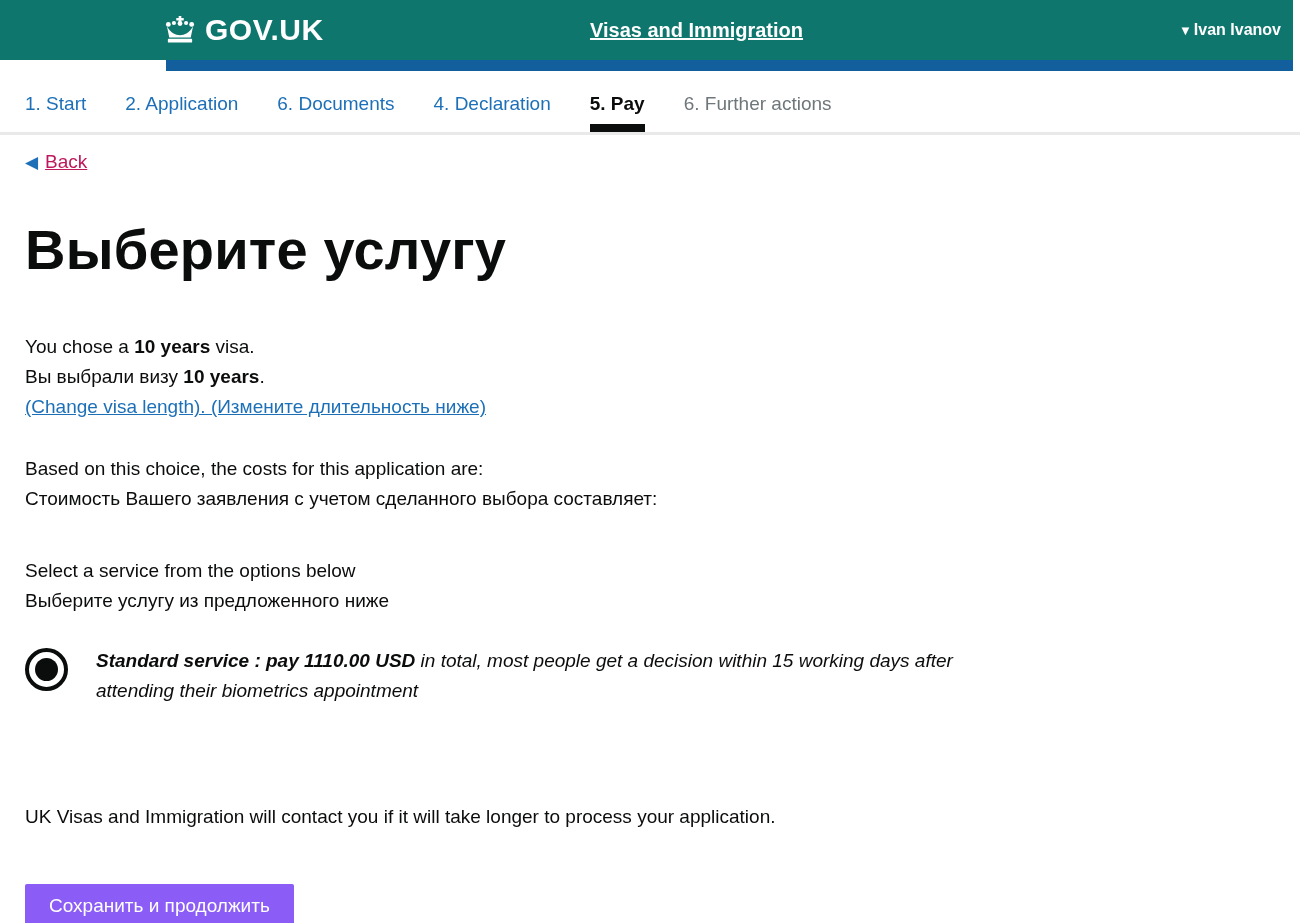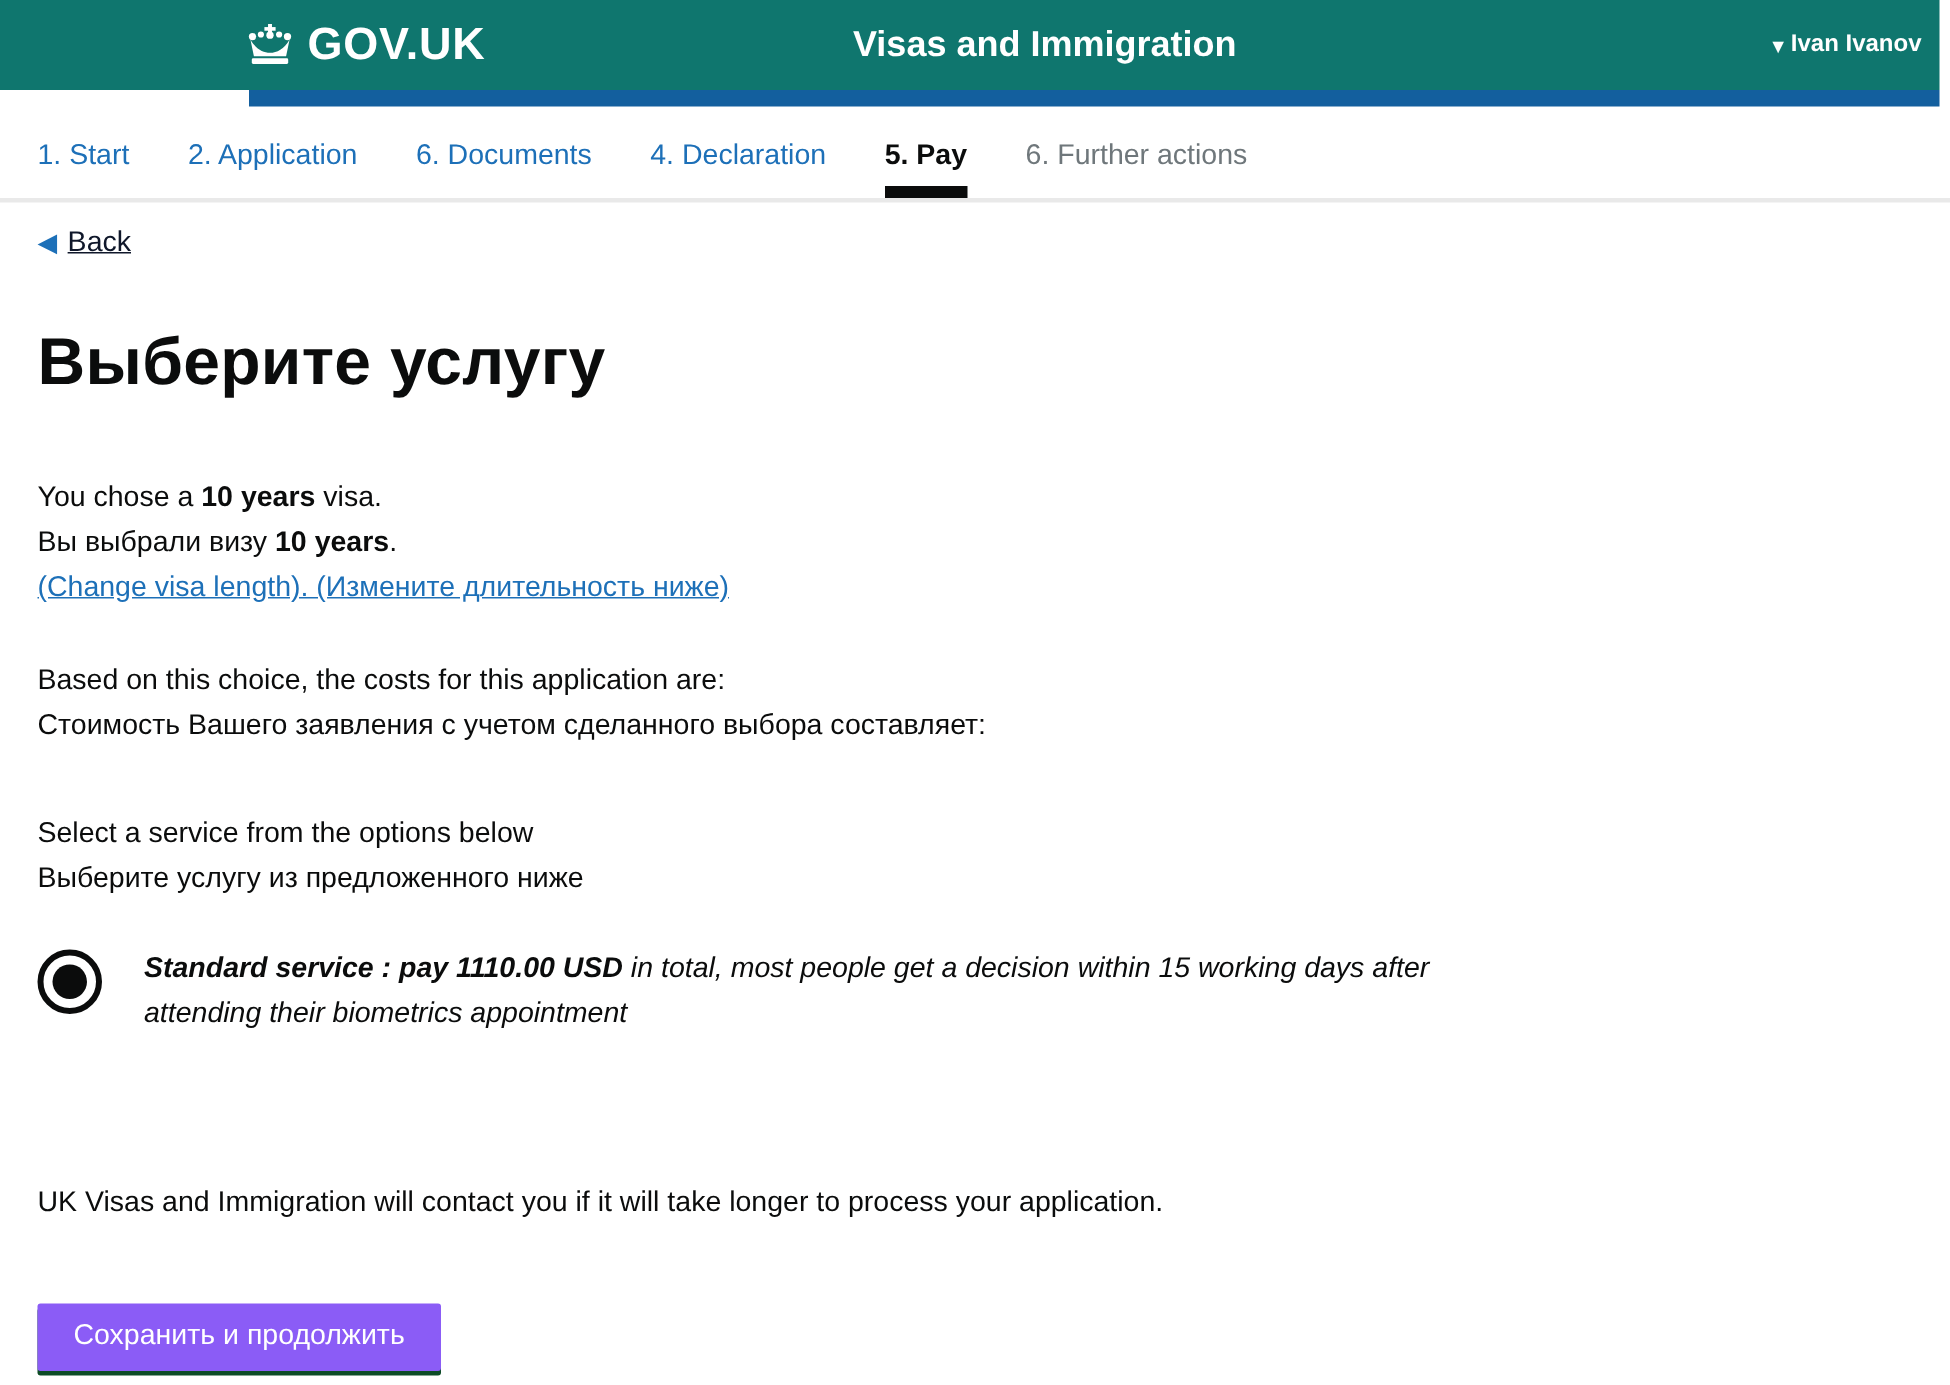--- a/index.html
+++ b/index.html
@@ -29,22 +29,23 @@
   }
   .logo-text {
     font-size: 30px;
     font-weight: bold;
     letter-spacing: 0.5px;
     color: #ffffff;
   }
   .service-title {
     text-align: center;
     color: #ffffff;
-    font-size: 24px;
-    font-weight: bold;
+    font-size: 20px;
+    font-weight: bold;
+    text-decoration: underline;
   }
   .user-menu {
     justify-self: end;
     margin-right: 12px;
     color: #ffffff;
     font-size: 16px;
     font-weight: bold;
     display: flex;
     align-items: center;
     cursor: pointer;
@@ -84,27 +85,27 @@
 
   
   .back-row {
     margin: 16px 0 0 25px;
     display: flex;
     align-items: center;
     gap: 7px;
     font-size: 19px;
   }
   .back-arrow { color: #1d70b8; font-size: 17px; }
-  .back-link { color: #0f172a; text-decoration: underline; cursor: pointer; }
+  .back-link { color: #be185d; text-decoration: underline; cursor: pointer; }
 
   
   main { margin-left: 25px; max-width: 980px; }
   h1.page-title {
     margin-top: 44px;
-    font-size: 44px;
+    font-size: 56px;
     font-weight: bold;
     letter-spacing: 0.2px;
   }
   .body-text { font-size: 19px; line-height: 30px; }
   .para-chose  { margin-top: 50px; }
   .change-link { color: #1d70b8; text-decoration: underline; cursor: pointer; }
   .para-costs  { margin-top: 32px; }
   .para-select { margin-top: 42px; }
 
   .option-row {

